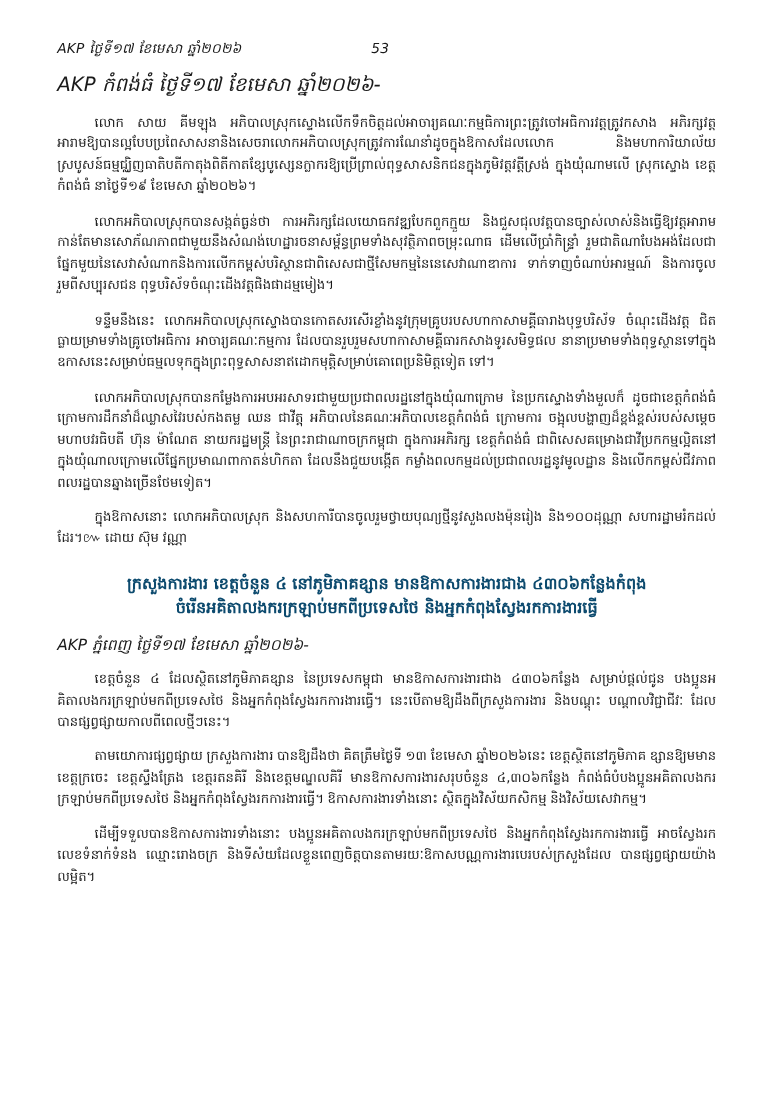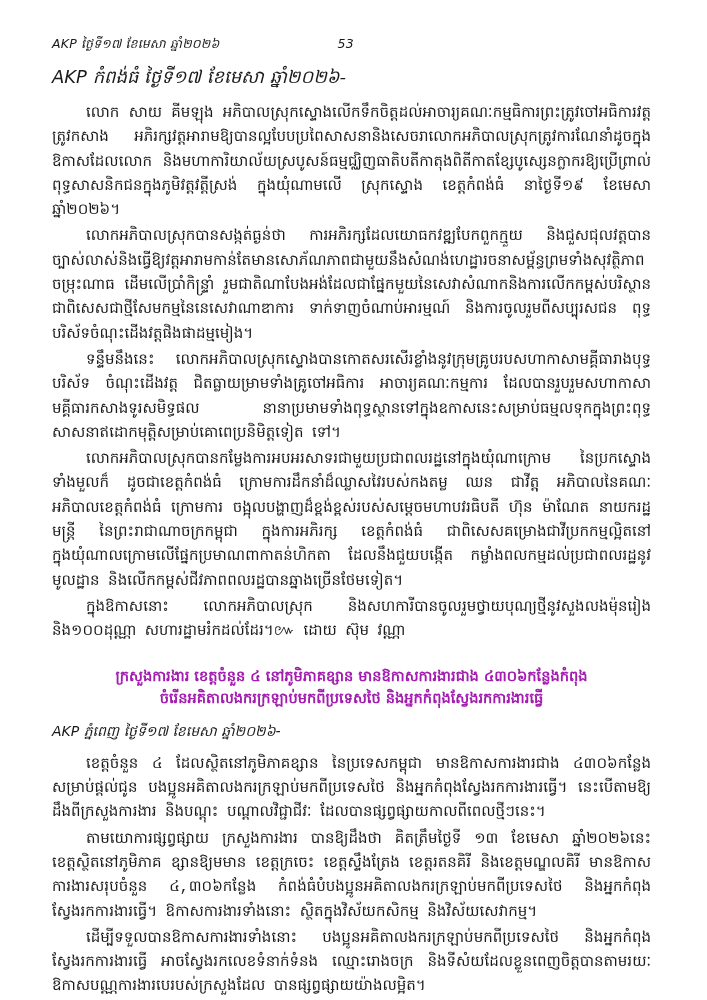--- a/index.html
+++ b/index.html
@@ -37,39 +37,38 @@
     font-style: italic;
   }
   .subheader {
     margin-top: 11px;
     font-style: italic;
     font-size: 18px;
   }
   p.body {
     margin: 0;
     text-align: justify;
-    font-size: 15px;
+    font-size: 12px;
     line-height: 1.62;
     text-indent: 34px;
     word-spacing: -0.5px;
-    font-family: Liberation Mono, monospace;
   }
   p.body + p.body {
-    margin-top: 2px;
+    margin-top: 12px;
   }
   .block {
     margin-top: 10px;
   }
   .headline {
     margin: 20px 0 4px 0;
     text-align: center;
     font-weight: bold;
     font-size: 14.6px;
     line-height: 1.55;
-    color: #a21caf;
+    color: #0c4a6e;
   }
   .dateline {
     margin-top: 12px;
     font-style: italic;
     font-size: 14px;
   }
 </style>
 </head>
 <body>
 

